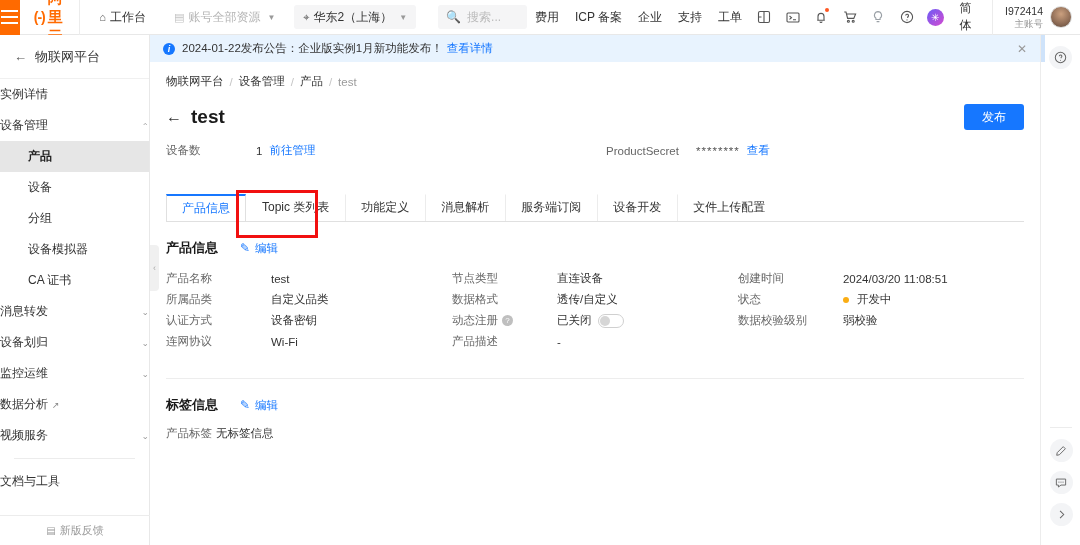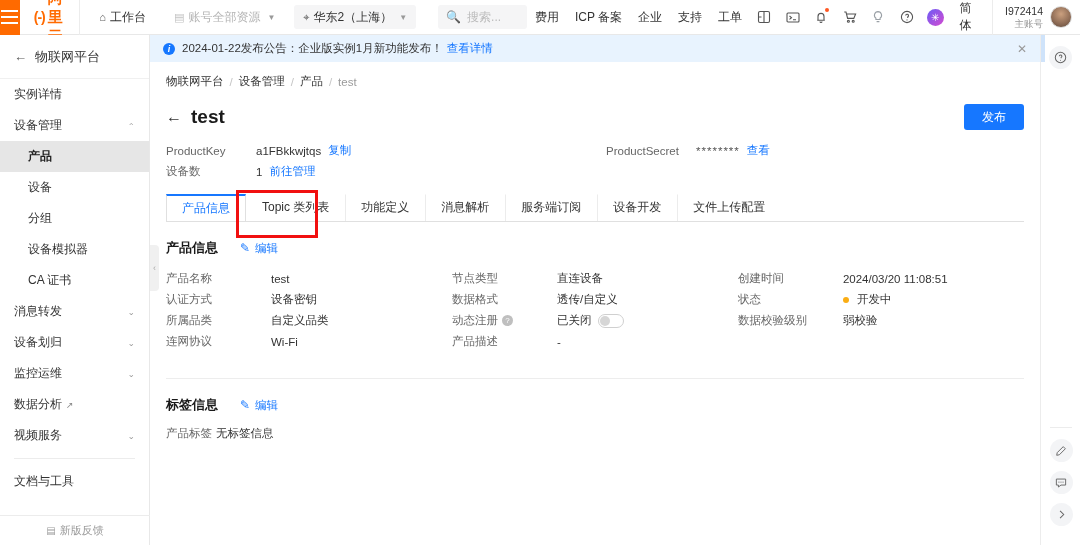--- a/index.html
+++ b/index.html
@@ -87,21 +87,21 @@
   .sidebar {
     position: absolute; top: 35px; left: 0; width: 150px; height: 510px;
     background: #fff; border-right: 1px solid #e8e8e8;
   }
   .sb-title {
     height: 44px; display: flex; align-items: center; padding: 0 14px;
     font-size: 13px; color: #333; border-bottom: 1px solid #f0f0f0; cursor: pointer;
   }
   .sb-title .bk { margin-right: 8px; font-size: 13px; color: #555; }
   .sb-item {
-    height: 31px; display: flex; align-items: center; padding: 0 14px;
+    height: 31px; display: flex; align-items: center; padding: 0 0;
     font-size: 12px; color: #333; cursor: pointer; position: relative; text-align: center;
   }
   .sb-item .chev {
     margin-left: auto; font-size: 9px; color: #999; transform: scaleY(.85);
   }
   .sb-sub { padding-left: 28px; font-size: 12px; }
   .sb-sub.active { background: #e6e6e6; font-weight: bold; color: #222; }
   .sb-ext { font-size: 9px; margin-left: 4px; color: #888; }
   .sb-div { height: 1px; background: #ececec; margin: 7px 14px; }
   .sb-foot {
@@ -399,25 +399,20 @@
       <span class="cur">test</span>
     </div>
 
     <div class="titlerow">
       <span class="back">←</span>
       <h1>test</h1>
       <button class="pub-btn">发布</button>
     </div>
 
     <div class="meta">
-      <div class="meta-row">
-        <span class="meta-label">ProductKey</span>
-        <span class="meta-val">a1FBkkwjtqs</span>
-        <span class="meta-link">复制</span>
-      </div>
       <div class="meta-row">
         <span class="meta-label">设备数</span>
         <span class="meta-val">1</span>
         <span class="meta-link">前往管理</span>
       </div>
       <div class="meta-col2">
         <div class="meta-row">
           <span class="meta-label">ProductSecret</span>
           <span class="meta-val secret">********</span>
           <span class="meta-link">查看</span>
@@ -444,26 +439,26 @@
       </span>
     </div>
 
     <div class="grid">
       <div class="gcol">
         <div class="grow">
           <span class="gl">产品名称</span>
           <span class="gv">test</span>
         </div>
         <div class="grow">
+          <span class="gl">所属品类</span>
+          <span class="gv">自定义品类</span>
+        </div>
+        <div class="grow">
           <span class="gl">认证方式</span>
           <span class="gv">设备密钥</span>
-        </div>
-        <div class="grow">
-          <span class="gl">所属品类</span>
-          <span class="gv">自定义品类</span>
         </div>
         <div class="grow">
           <span class="gl">连网协议</span>
           <span class="gv">Wi-Fi</span>
         </div>
       </div>
 
       <div class="gcol">
         <div class="grow">
           <span class="gl">节点类型</span>

